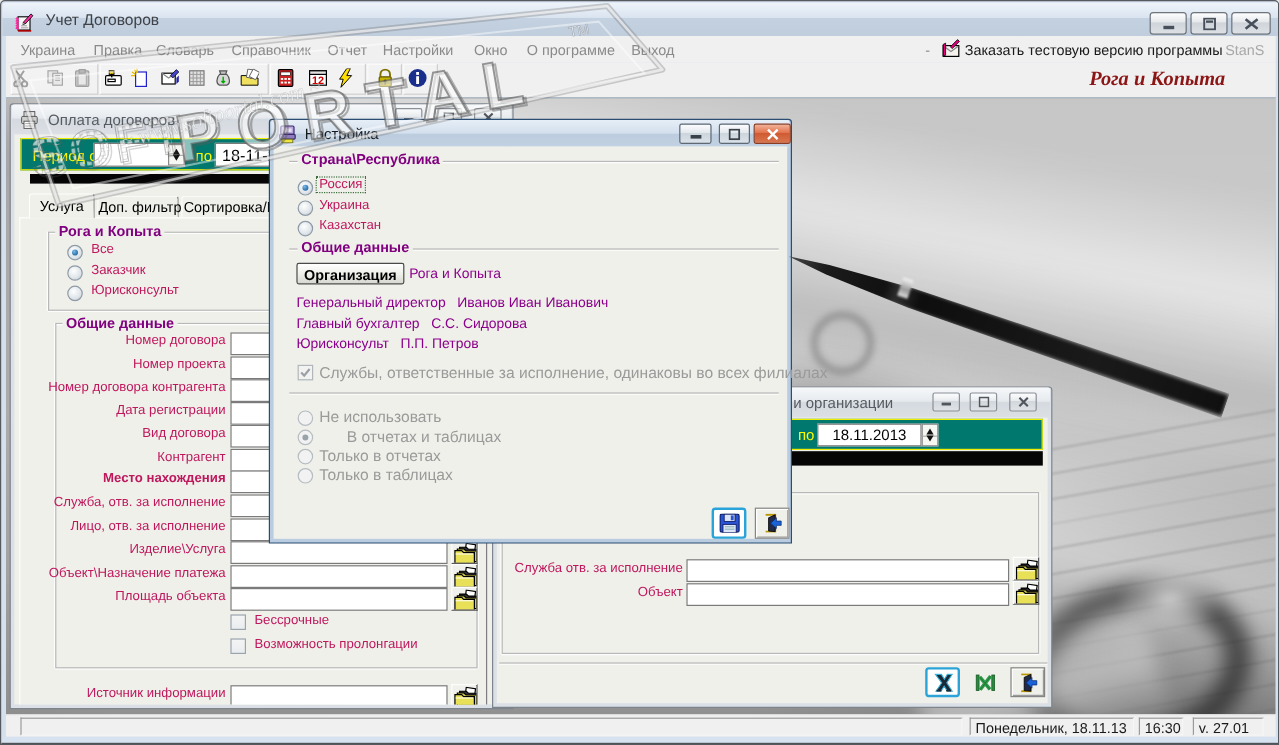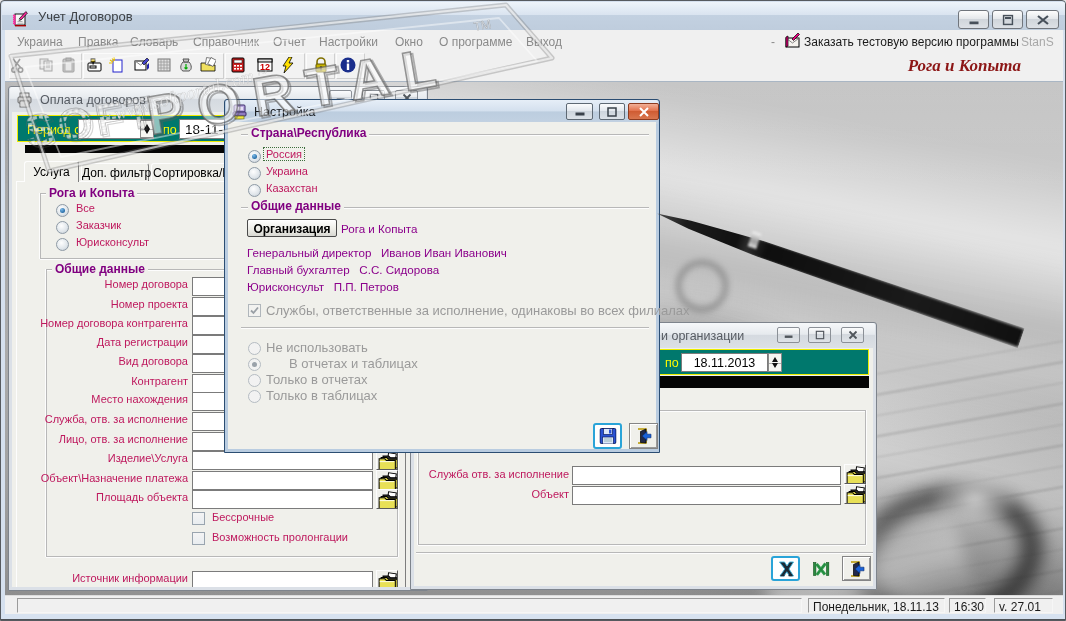--- a/index.html
+++ b/index.html
@@ -388,21 +388,21 @@
           <span class="label lr" style="top:116px;">Номер проекта</span>
             <div class="edit" style="left:175px;top:115px;width:150px;height:19px;"></div>
           <span class="label lr" style="top:135px;">Номер договора контрагента</span>
             <div class="edit" style="left:175px;top:134px;width:150px;height:19px;"></div>
           <span class="label lr" style="top:154px;">Дата регистрации</span>
             <div class="edit" style="left:175px;top:153px;width:150px;height:19px;"></div>
           <span class="label lr" style="top:173px;">Вид договора</span>
             <div class="edit" style="left:175px;top:172px;width:150px;height:19px;"></div>
           <span class="label lr" style="top:193px;">Контрагент</span>
             <div class="edit" style="left:175px;top:192px;width:150px;height:19px;"></div>
-          <span class="label lr" style="top:211px;">Место нахождения</span>
+          <span class="label lr" style="top:211px;font-weight:bold;">Место нахождения</span>
             <div class="edit" style="left:175px;top:210px;width:150px;height:19px;"></div>
           <span class="label lr" style="top:231px;">Служба, отв. за исполнение</span>
             <div class="edit" style="left:175px;top:230px;width:150px;height:19px;"></div>
           <span class="label lr" style="top:251px;">Лицо, отв. за исполнение</span>
             <div class="edit" style="left:175px;top:250px;width:150px;height:19px;"></div>
           <span class="label lr" style="top:270px;">Изделие\Услуга</span>
             <div class="edit" style="left:175px;top:269px;width:181px;height:19px;"></div>
             <div class="folderbtn" style="left:359px;top:268px;">
               <svg width="19" height="17" viewBox="0 0 17 15" style="position:absolute;left:1px;top:1px">
                 <use href="#ifolder"></use>

